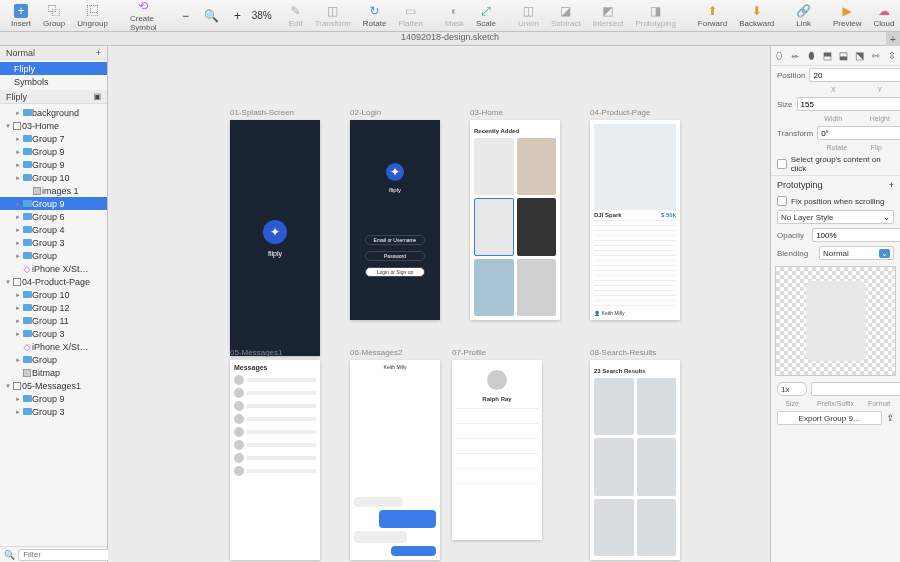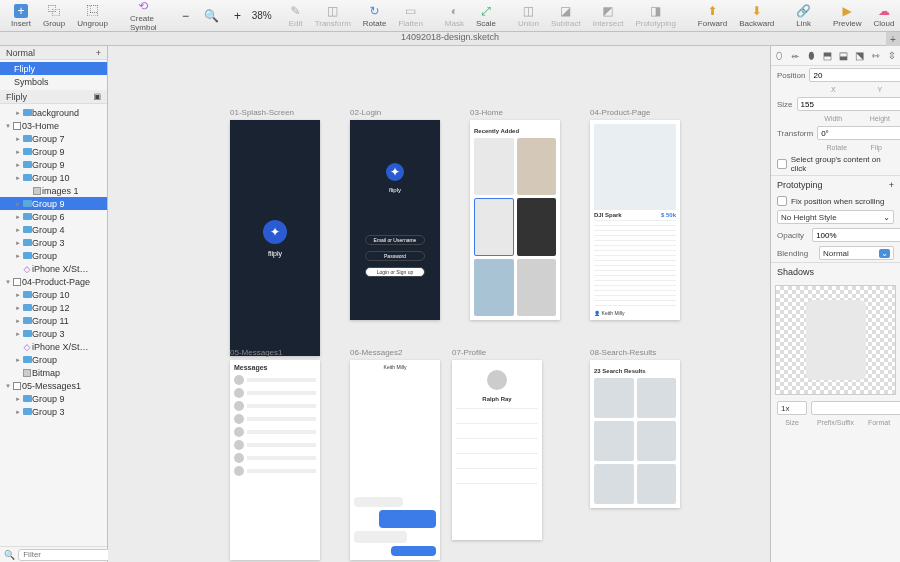--- a/index.html
+++ b/index.html
@@ -476,21 +476,21 @@
             <div style="height:6px;"></div>
             <div style="height:1px;background:#eee;"></div>
             <div style="height:6px;"></div>
             <div style="height:1px;background:#eee;"></div>
             <div style="height:6px;"></div>
             <div style="height:1px;background:#eee;"></div>
             <div style="height:6px;"></div>
           </div>
         </div>
       </div>
-      <div class="artboard" style="left: 482px; top: 314px; width: 90px; height: 148px;">
+      <div class="artboard" style="left: 482px; top: 314px; width: 90px; height: 200px;">
         <div class="ab-label">08-Search-Results</div>
         <div class="light-screen">
           <div style="font-size:6px;font-weight:600;margin:4px 0;">23 Search Results</div>
           <div style="display:grid;grid-template-columns:1fr 1fr;gap:3px;flex:1;">
             <div style="background:#d8dde2;border-radius:2px;"></div>
             <div style="background:#d8dde2;border-radius:2px;"></div>
             <div style="background:#d8dde2;border-radius:2px;"></div>
             <div style="background:#d8dde2;border-radius:2px;"></div>
             <div style="background:#d8dde2;border-radius:2px;"></div>
             <div style="background:#d8dde2;border-radius:2px;"></div>
@@ -555,51 +555,54 @@
     <div class="section-title">
       <span>Prototyping</span>
         <span>+</span>
     </div>
     <div class="checkbox-row">
       <div class="checkbox"></div>
       <span style="font-size:8px;">Fix position when scrolling</span>
     </div>
     <div class="select-row">
       <div class="select">
-          <span>No Height Style</span>
+          <span>No Layer Style</span>
           <span>⌄</span>
         </div>
     </div>
 
     <div class="slider-row">
       <div class="insp-label">Opacity</div>
       <div class="slider"></div>
       <input class="insp-input" style="flex: 0 0 34px;" value="100%">
     </div>
     <div class="insp-row">
       <div class="insp-label">Blending</div>
       <div class="select" style="flex:1;">
           <span>Normal</span>
           <span style="background:#4a90d9;color:#fff;padding:0 2px;border-radius:2px;">⌄</span>
         </div>
     </div>
 
-    <div class="section-title">
-        <span>Shadows</span>
-      </div>
     <div class="preview-box">
         <div class="preview-chair"></div>
       </div>
 
     <div class="insp-row">
-      <div class="select" style="flex:0 0 30px;">
+      <div class="select" style="flex:0 0 30px;border-radius:6px;">
           <span>1x</span>
         </div>
       <input class="insp-input" style="">
 
     </div>
     <div class="insp-row">
         <div class="sub-label" style="flex:0 0 30px;">Size</div>
         <div class="sub-label" style="flex:1">Prefix/Suffix</div>
         <div class="sub-label" style="flex:0 0 30px;">Format</div>
       </div>
+    <div class="insp-row">
+      <div class="select" style="flex:1;justify-content:center;">
+          <span>Export Group 9…</span>
+        </div>
+      <span>⇪</span>
+    </div>
   </div>
 </div>
 
 </body></html>

